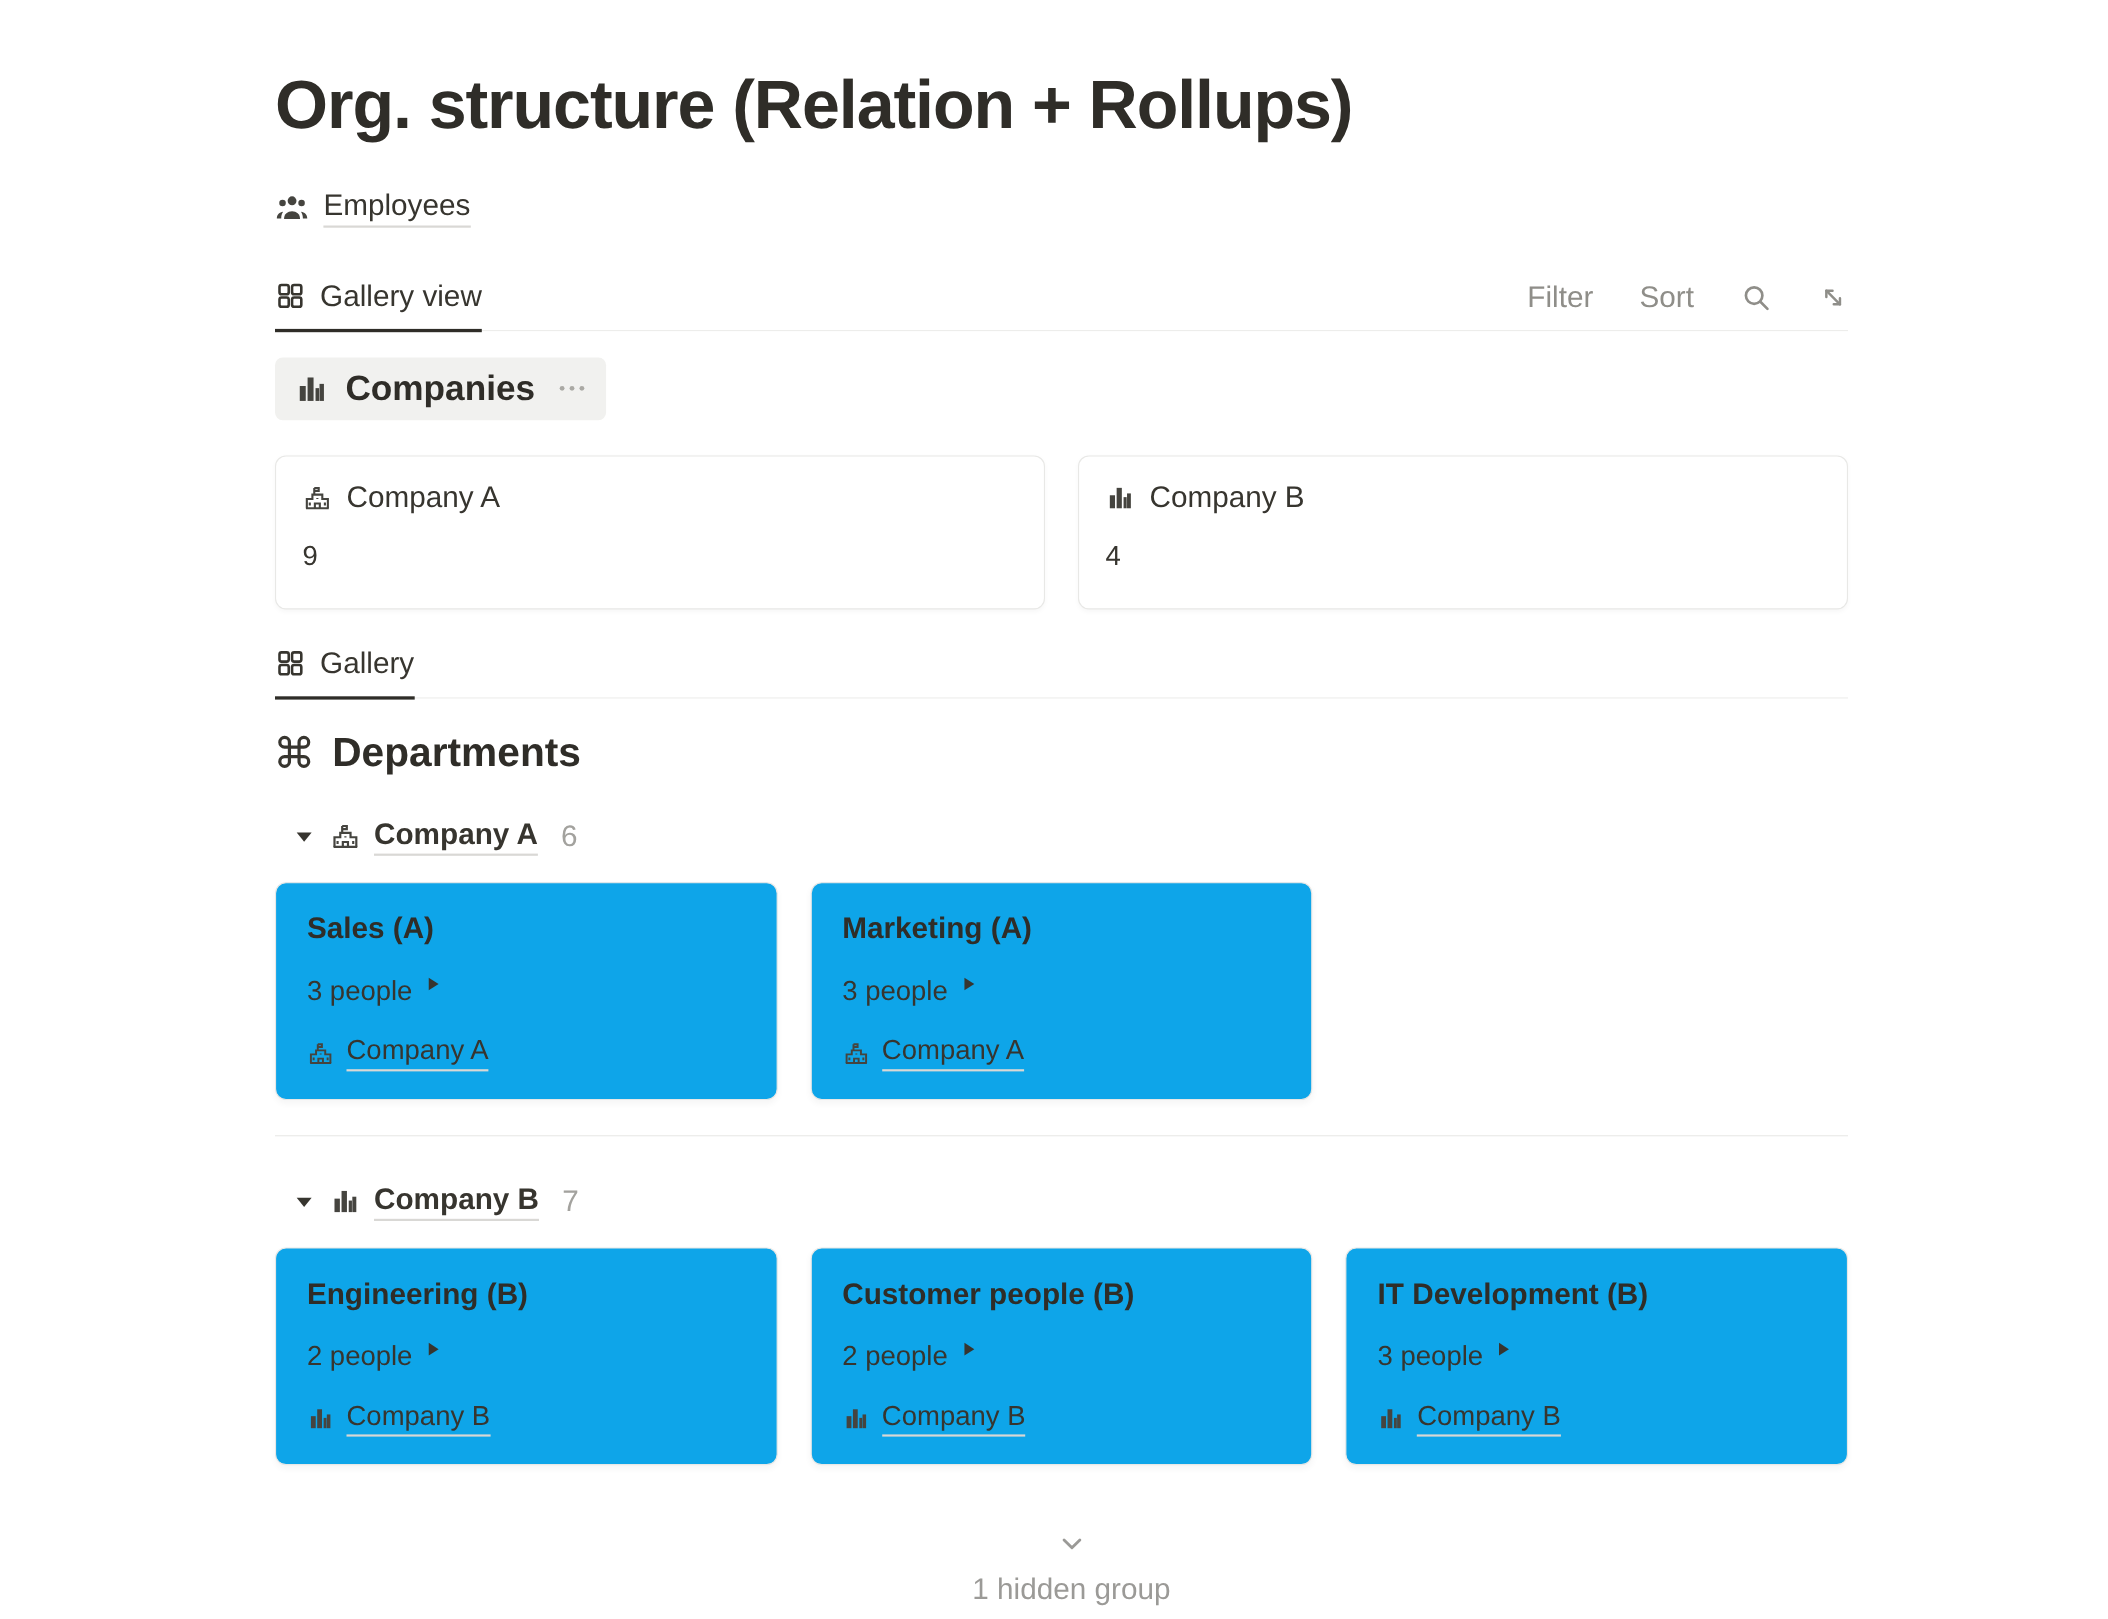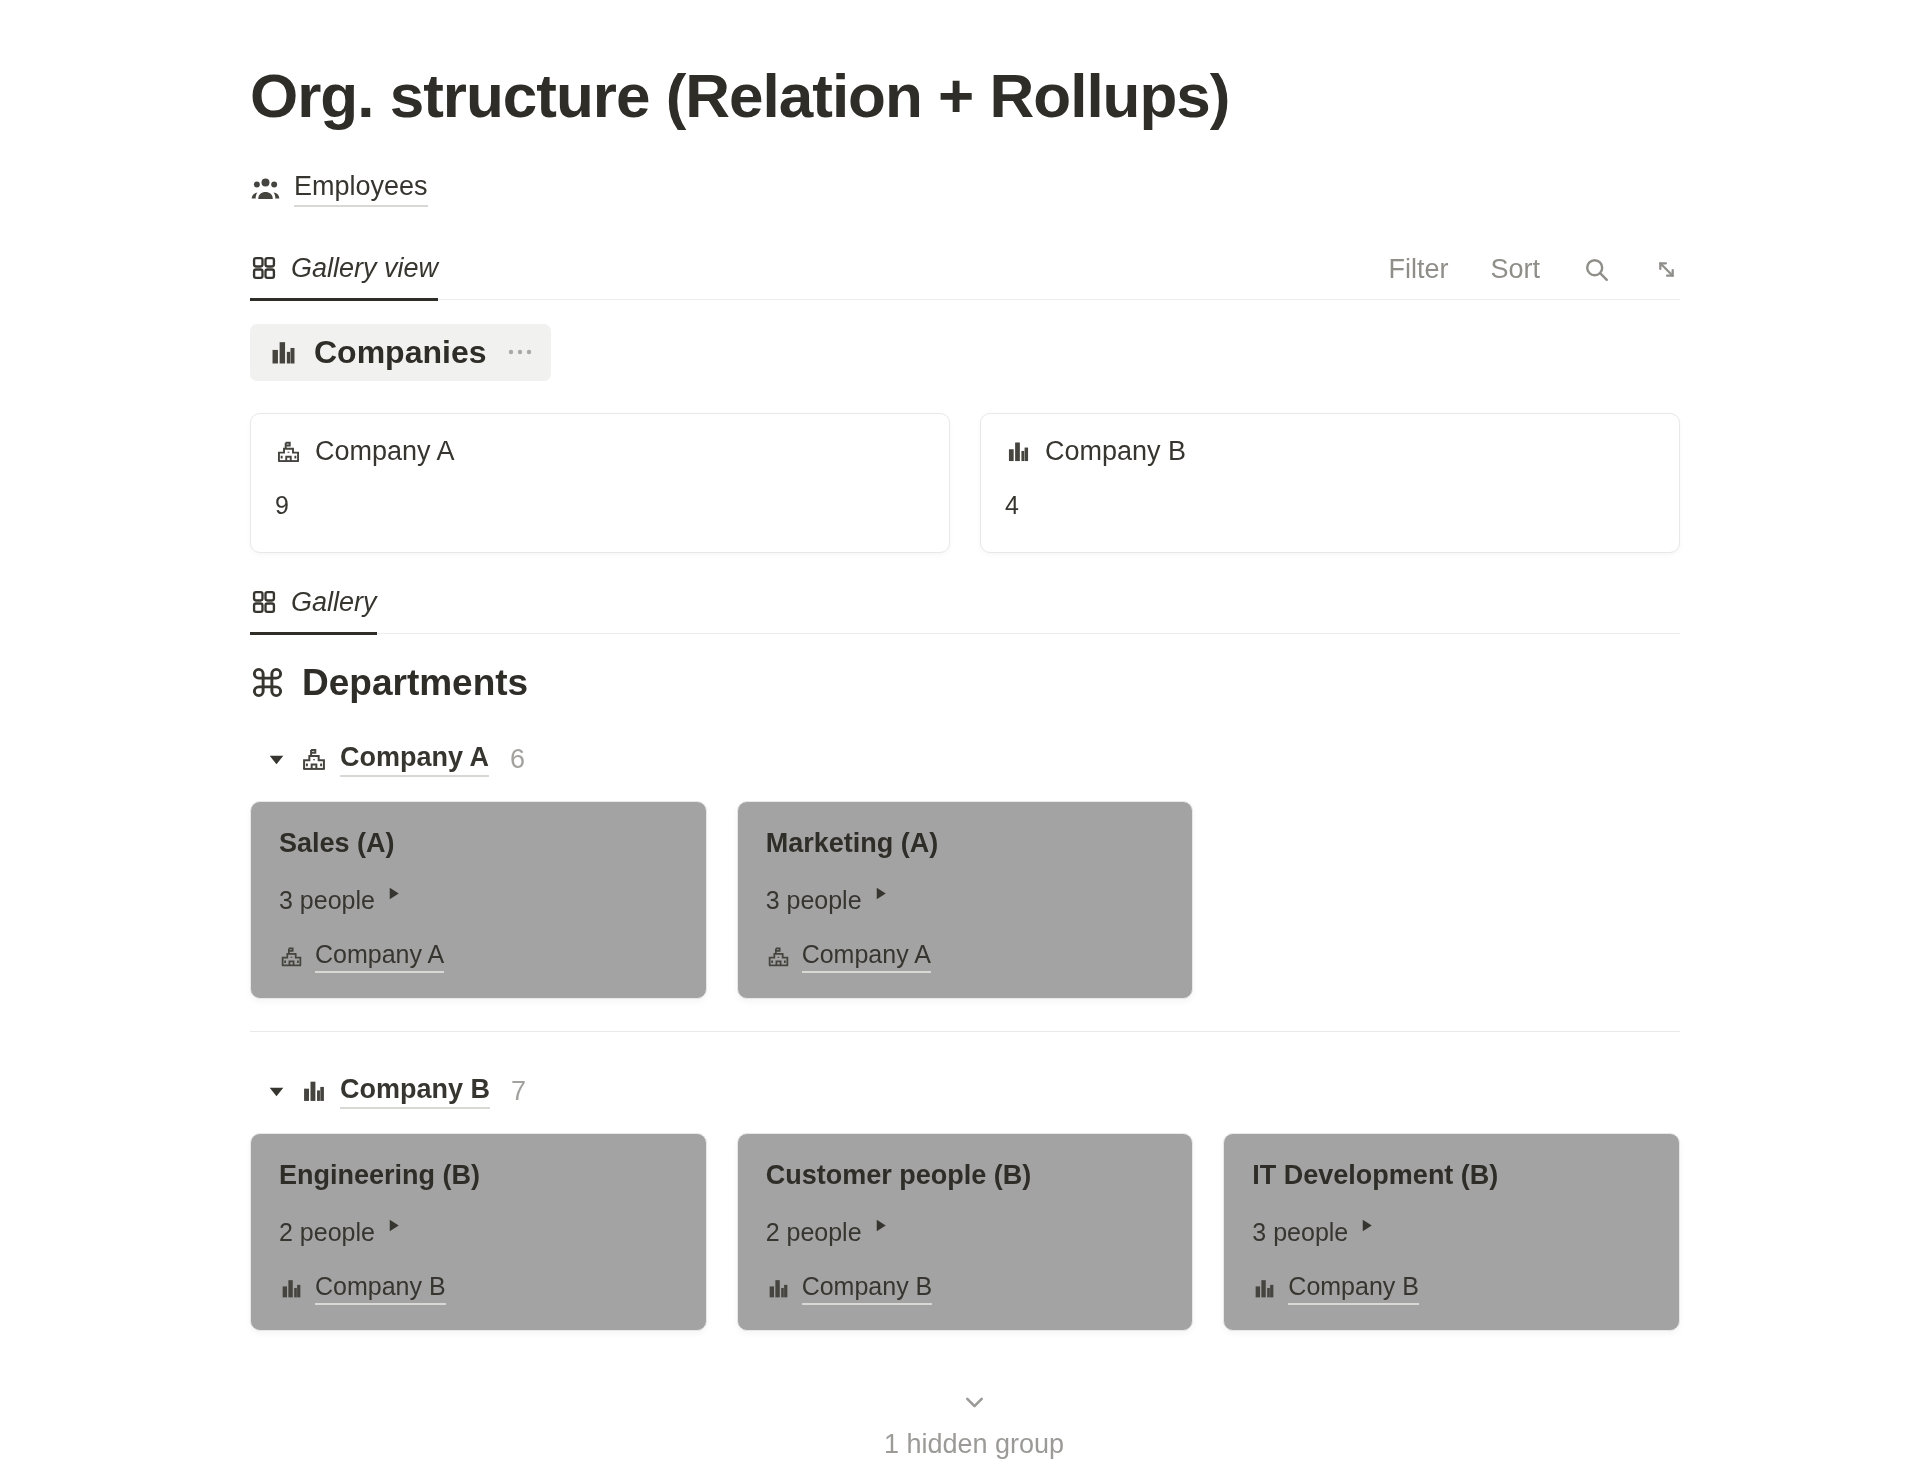--- a/index.html
+++ b/index.html
@@ -25,21 +25,21 @@
 
   .tabs-row {
     margin-top: 44px;
     display: flex; justify-content: space-between; align-items: flex-end;
     border-bottom: 1px solid #ededeb;
   }
   .view-tab {
     display: inline-flex; align-items: center; gap: 13px;
     font-size: 27px; font-weight: 500; color: #37352f;
     padding-bottom: 14px; border-bottom: 3px solid #2f2d28;
-    margin-bottom: -2px; cursor: pointer; font-style: italic;
+    margin-bottom: -2px; cursor: pointer;
   }
   .toolbar-right { display: flex; align-items: center; gap: 42px; padding-bottom: 14px; }
   .toolbar-btn { font-size: 27px; color: #8f8e89; cursor: pointer; background: none; border: none; font-family: inherit; display: inline-flex; align-items: center; }
 
   .db-pill {
     margin-top: 24px;
     display: inline-flex; align-items: center; gap: 15px;
     background: #f1f1ef; border-radius: 7px; padding: 10px 18px;
     cursor: pointer;
   }
@@ -73,21 +73,21 @@
     font-size: 27px; font-weight: 600; cursor: pointer;
   }
   .group-name .label { border-bottom: 2px solid #d9d8d5; padding-bottom: 2px; }
   .group-count { font-size: 27px; color: #a3a29e; margin-left: 6px; }
 
   .dept-grid {
     margin-top: 24px;
     display: grid; grid-template-columns: repeat(3, 1fr); gap: 30px;
   }
   .dept-card {
-    border: 1px solid #e8e8e6; border-radius: 10px; background: #a3a3a3;
+    border: 1px solid #e8e8e6; border-radius: 10px; background: #0ea5e9;
     box-shadow: 0 3px 6px rgba(15,15,15,0.04);
     height: 198px; padding: 26px 28px; cursor: pointer;
   }
   .dept-card .title { font-size: 27px; font-weight: 600; color: #2f2d28; }
   .dept-card .people-row { margin-top: 27px; display: flex; align-items: flex-start; gap: 11px; font-size: 25px; }
   .dept-card .company-row { margin-top: 25px; display: flex; align-items: center; gap: 11px; font-size: 25px; }
   .dept-card .company-row .link { border-bottom: 2px solid #d9d8d5; padding-bottom: 2px; cursor: pointer; }
 
   .group-divider { margin-top: 32px; border: none; border-top: 1px solid #e9e9e7; }
   .group-header.second { margin-top: 42px; }

